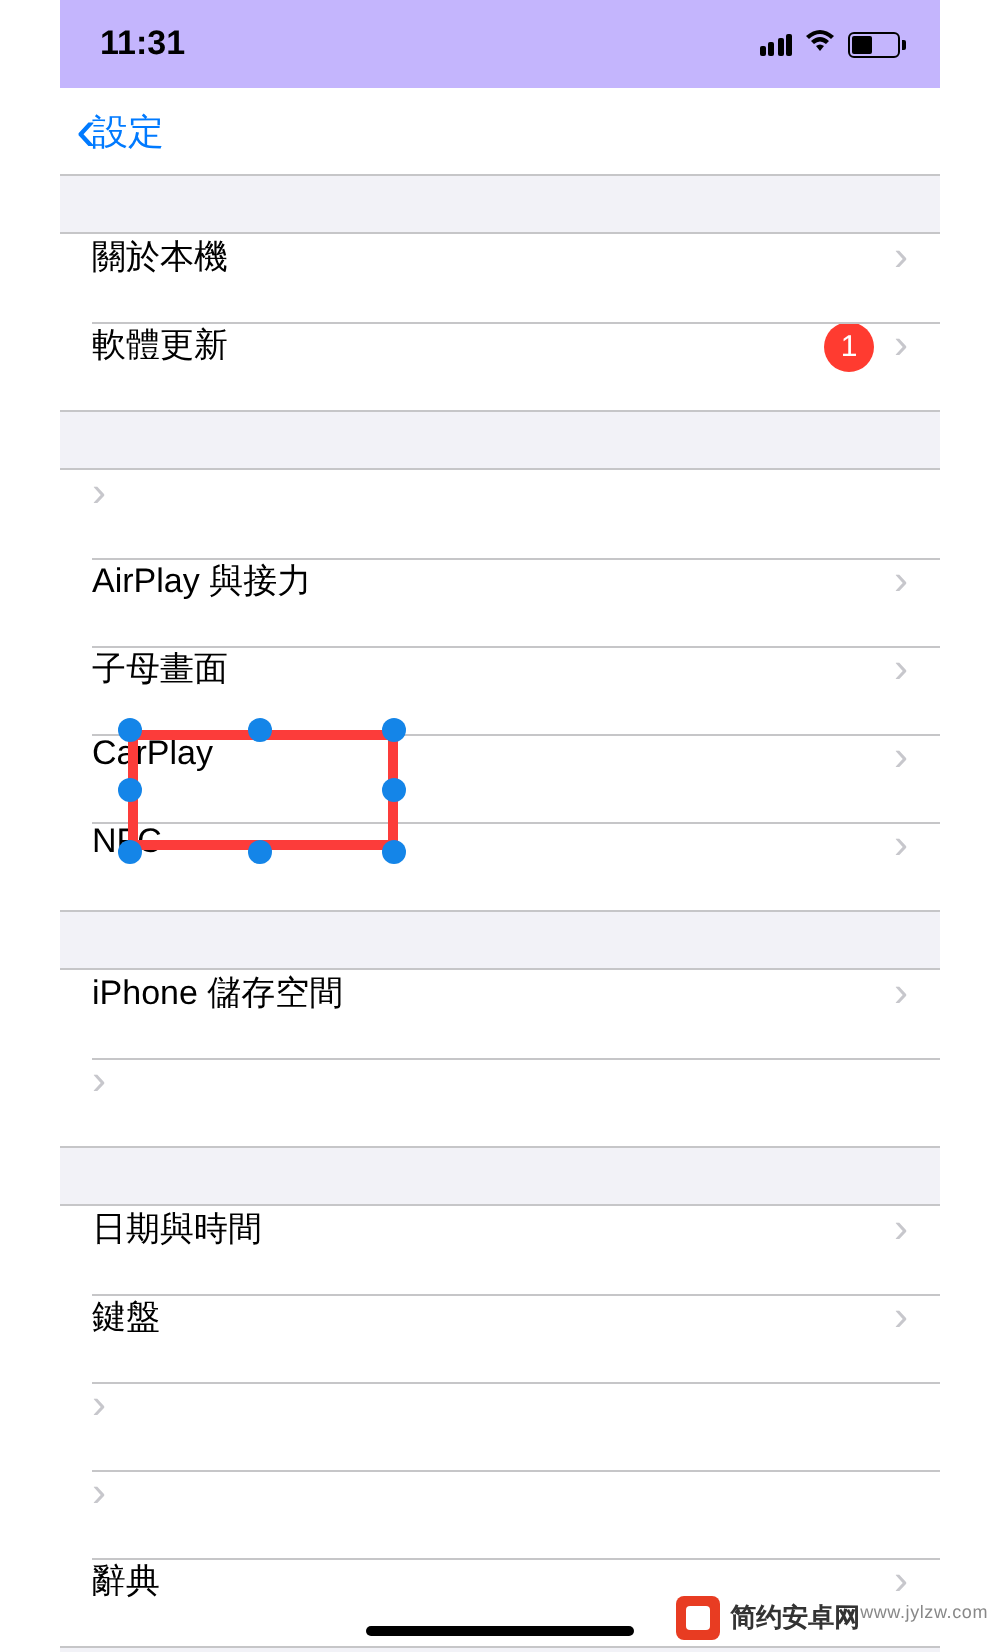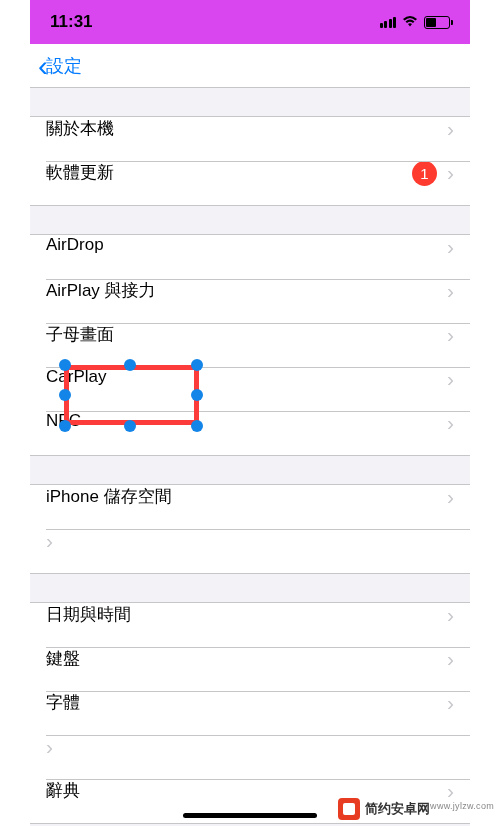--- a/index.html
+++ b/index.html
@@ -14,21 +14,21 @@
     .phone-container {
       width: 440px;
       height: 826px;
       margin: 0 30px;
       background: #f2f2f7;
       position: relative;
       overflow: hidden;
     }
     .status-bar {
       height: 44px;
-      background: #d946ef;
+      background: #c4b5fd;
       display: flex;
       justify-content: space-between;
       align-items: center;
       padding: 0 20px;
       font-weight: 600;
       font-size: 17px;
     }
     .status-right {
       display: flex;
       align-items: center;
@@ -219,21 +219,20 @@
     </div>
     <div class="row">
       <span class="row-label">軟體更新</span>
       <span class="badge">1</span>
       <span class="chevron">›</span>
     </div>
   </div>
 
   <div class="section">
     <div class="row">
-      <span class="row-label">AirDrop</span>
       <span class="chevron">›</span>
     </div>
     <div class="row">
       <span class="row-label">AirPlay 與接力</span>
       <span class="chevron">›</span>
     </div>
     <div class="row">
       <span class="row-label">子母畫面</span>
       <span class="chevron">›</span>
     </div>
@@ -260,21 +259,20 @@
   <div class="section">
     <div class="row">
       <span class="row-label">日期與時間</span>
       <span class="chevron">›</span>
     </div>
     <div class="row">
       <span class="row-label">鍵盤</span>
       <span class="chevron">›</span>
     </div>
     <div class="row">
-      <span class="row-label">字體</span>
       <span class="chevron">›</span>
     </div>
     <div class="row">
       <span class="chevron">›</span>
     </div>
     <div class="row">
       <span class="row-label">辭典</span>
       <span class="chevron">›</span>
     </div>
   </div>

